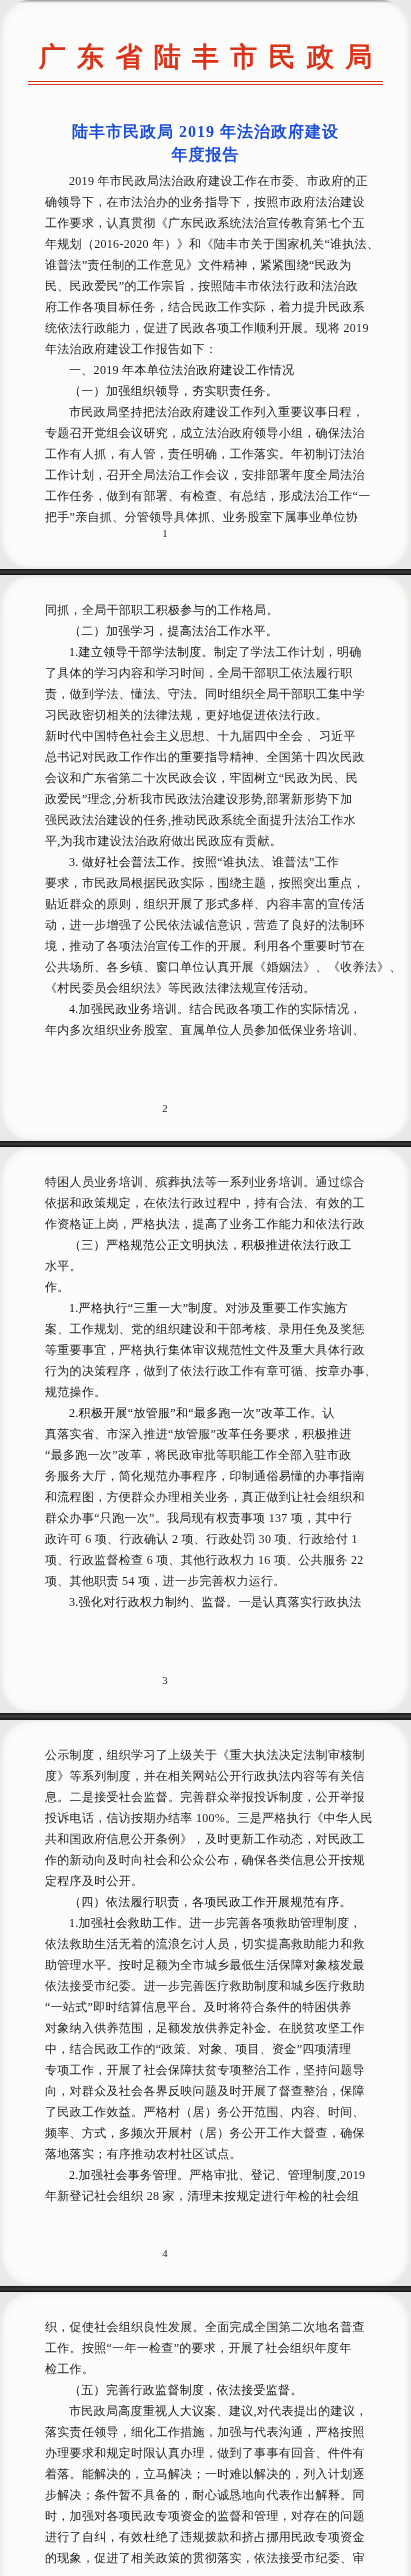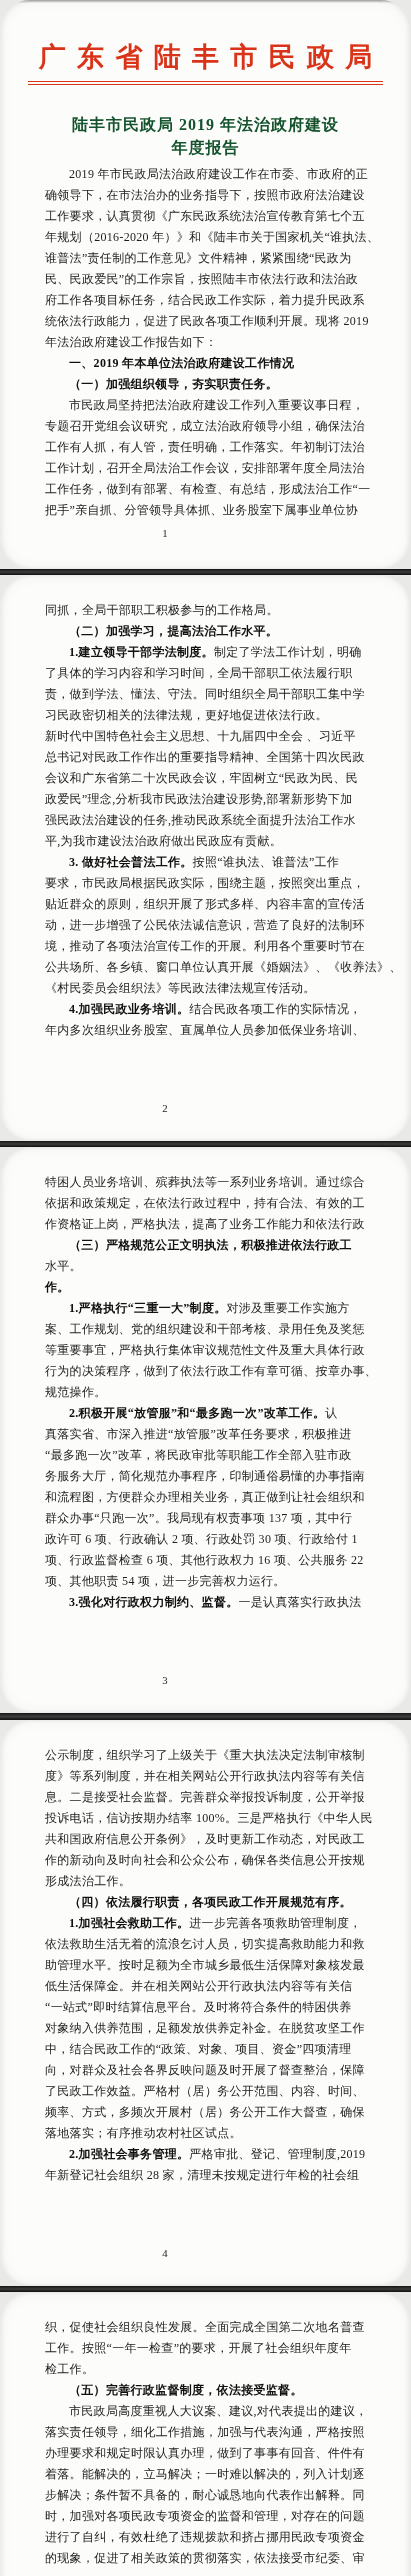--- a/index.html
+++ b/index.html
@@ -8,27 +8,27 @@
   .page{position:relative;background:#fcfcfa;overflow:hidden;box-sizing:border-box;
         box-shadow:inset 0 0 14.4px rgba(0,0,0,.05), inset 2.6px 0 4.6px rgba(0,0,0,.05), inset -2.6px 0 4.6px rgba(0,0,0,.06);border-radius:30px;}
   .page.p1{height:569px;}
   .page.mid{height:566px;padding-top:25px;}
   .sep{height:6.2px;background:linear-gradient(180deg,#141414,#3d3d3d 50%,#0e0e0e);}
   .topedge{position:absolute;top:0;left:0;right:0;height:2.6px;
            background:linear-gradient(180deg,#9c9c9a,rgba(230,230,228,0));z-index:4;}
   .agency{margin-top:41px;height:33px;line-height:33px;text-align:center;white-space:nowrap;
           font-size:27px;font-weight:700;color:#d93419;letter-spacing:11.3px;text-indent:11.3px;}
   .rule{margin:7.2px 28px 0 28px;height:1.5px;border-top:1.5px solid #d93419;border-bottom:0.8px solid #d93419;}
-  .title{margin-top:28px;text-align:center;font-size:16px;line-height:23px;font-weight:700;
-         color:#14532d;letter-spacing:1px;}
+  .title{margin-top:35px;text-align:center;font-size:16px;line-height:23px;font-weight:700;
+         color:#1d4ed8;letter-spacing:1px;}
   .body1{margin-top:5.2px;}
   .line{height:21px;line-height:21px;font-size:12px;color:#1d1d1d;margin-left:45px;width:332px;
         white-space:nowrap;letter-spacing:0.3px;}
   .line.ind{text-indent:24px;}
-  .line b{font-weight:700;color:#111;}
+  .line b{font-weight:400;color:#111;}
   .pagenum{position:absolute;top:523px;left:134px;width:62px;height:21px;line-height:21px;
            text-align:center;font-size:10.8px;color:#242424;}
 </style>
 </head>
 <body>
 
 <div id="doc">
 
   <div class="page p1">
     <div class="topedge"></div>
@@ -118,29 +118,30 @@
   <div class="sep"></div>
 
   <div class="page mid">
     <div>
         <div class="line">公示制度，组织学习了上级关于《重大执法决定法制审核制</div>
         <div class="line">度》等系列制度，并在相关网站公开行政执法内容等有关信</div>
         <div class="line">息。二是接受社会监督。完善群众举报投诉制度，公开举报</div>
         <div class="line">投诉电话，信访按期办结率 100%。三是严格执行《中华人民</div>
         <div class="line">共和国政府信息公开条例》，及时更新工作动态，对民政工</div>
         <div class="line">作的新动向及时向社会和公众公布，确保各类信息公开按规</div>
-        <div class="line">形成法治工作。</div>
+        <div class="line">定程序及时公开。</div>
         <div class="line ind"><b>（四）依法履行职责，各项民政工作开展规范有序。</b></div>
         <div class="line ind"><b>1.加强社会救助工作。</b>进一步完善各项救助管理制度，</div>
         <div class="line">依法救助生活无着的流浪乞讨人员，切实提高救助能力和救</div>
         <div class="line">助管理水平。按时足额为全市城乡最低生活保障对象核发最</div>
-        <div class="line">低生活保障金。并在相关网站公开行政执法内容等有关信</div>
+        <div class="line">依法接受市纪委。进一步完善医疗救助制度和城乡医疗救助</div>
         <div class="line">“一站式”即时结算信息平台。及时将符合条件的特困供养</div>
         <div class="line">对象纳入供养范围，足额发放供养定补金。在脱贫攻坚工作</div>
         <div class="line">中，结合民政工作的“政策、对象、项目、资金”四项清理</div>
+        <div class="line">专项工作，开展了社会保障扶贫专项整治工作，坚持问题导</div>
         <div class="line">向，对群众及社会各界反映问题及时开展了督查整治，保障</div>
         <div class="line">了民政工作效益。严格村（居）务公开范围、内容、时间、</div>
         <div class="line">频率、方式，多频次开展村（居）务公开工作大督查，确保</div>
         <div class="line">落地落实；有序推动农村社区试点。</div>
         <div class="line ind"><b>2.加强社会事务管理。</b>严格审批、登记、管理制度,2019</div>
         <div class="line">年新登记社会组织 28 家，清理未按规定进行年检的社会组</div>
       </div>
     <div class="pagenum">4</div>
   </div>
   <div class="sep"></div>

